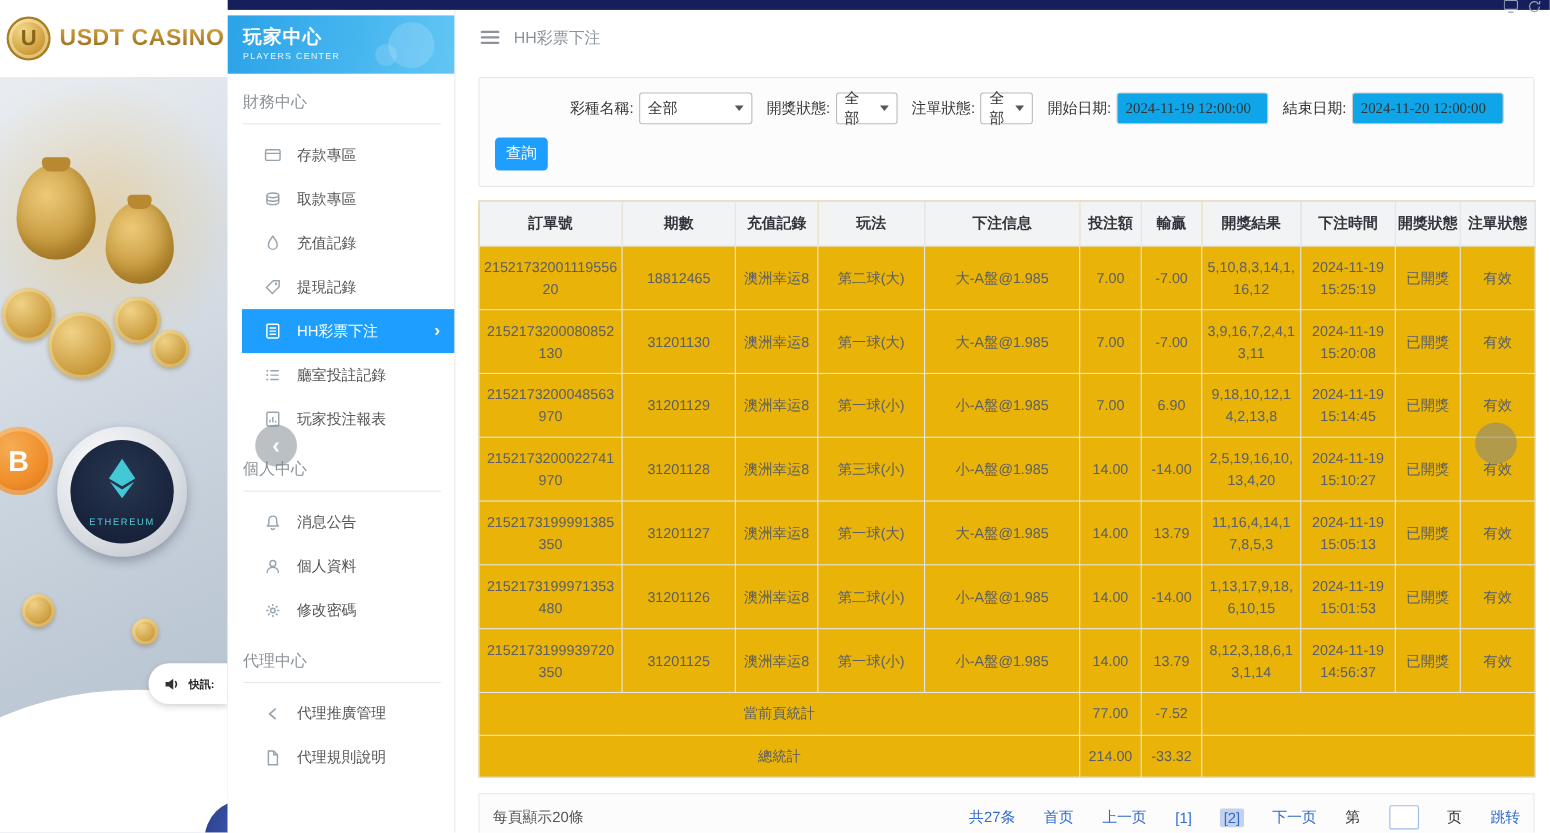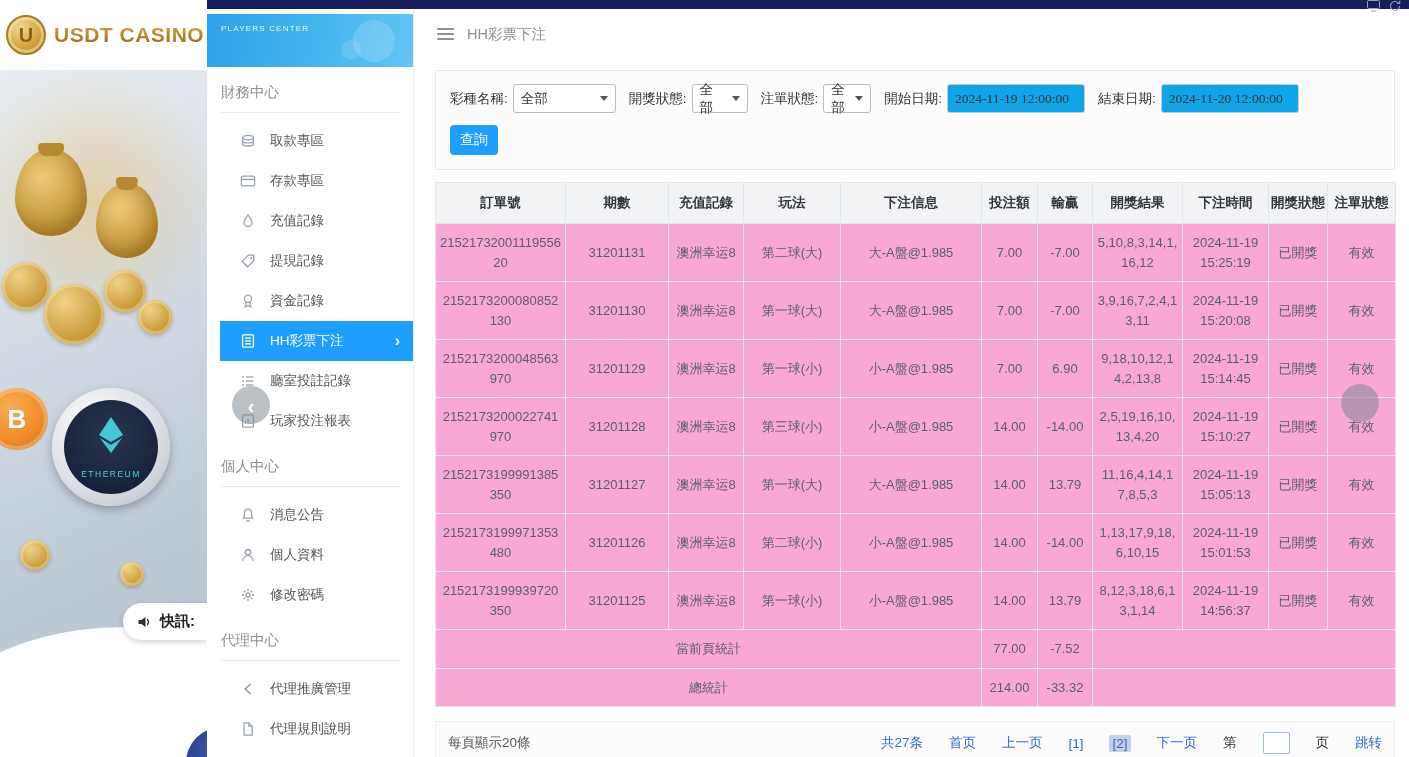--- a/index.html
+++ b/index.html
@@ -34,21 +34,21 @@
   .eth-medal { position:absolute; left:52px; top:318px; width:118px; height:118px; border-radius:50%;
     background:radial-gradient(circle at 35% 30%, #fafbfc, #d9dde2 60%, #b9bec6);
     box-shadow:0 4px 10px rgba(40,50,70,.35); display:flex; align-items:center; justify-content:center; }
   .eth-inner { width:94px; height:94px; border-radius:50%; background:radial-gradient(circle at 50% 38%, #27364f, #17223a 75%);
     display:flex; flex-direction:column; align-items:center; justify-content:center; gap:14px; }
   .eth-label { color:#55cdd8; font-size:8.5px; letter-spacing:1.5px; }
   .white-wave { position:absolute; left:-90px; bottom:-140px; width:430px; height:270px; background:#fff; border-radius:50%; }
   .news-pill { position:absolute; right:0; top:533px; height:37px; padding:0 12px 0 13px;
     background:#fff; border-radius:19px 0 0 19px; box-shadow:0 2px 6px rgba(0,0,0,.18);
     display:flex; align-items:center; gap:7px; z-index:3; }
-  .news-pill span { font-size:15px; font-weight:bold; color:#222; }
+  .news-pill span { font-size:10px; font-weight:bold; color:#222; }
   .blue-orb { position:absolute; left:186px; top:657px; width:72px; height:72px; border-radius:50%;
     background:radial-gradient(circle at 40% 35%, #3b55ad, #26387e 75%); box-shadow:0 0 0 4px rgba(255,255,255,.8); }
 
   
   .topbar { position:absolute; left:207px; top:0; right:0; height:9px; background:#161f5c; z-index:6; }
   .tb-icons { position:absolute; right:8px; top:0; display:flex; gap:9px; }
   .tb-icon { cursor:pointer; line-height:0; }
 
   
   .sidebar { position:absolute; left:207px; top:9px; width:207px; bottom:0; background:#fff;
@@ -72,36 +72,36 @@
   .mi .chev { position:absolute; right:13px; color:#fff; font-size:16px; font-weight:bold; }
 
   
   .main { position:absolute; left:414px; top:9px; right:0; bottom:0; background:#fff; }
   .main-header { height:50px; display:flex; align-items:center; gap:13px; padding-left:23px;
     color:#8b9299; font-size:14.5px; }
   .hamburger { width:17px; display:flex; flex-direction:column; gap:3px; cursor:pointer; }
   .hamburger i { height:2px; background:#8b9299; border-radius:1px; }
 
   .filter-panel { margin:11px 14px 0 21px; border:1px solid #e7e7e7; background:#fcfcfc; padding:13px 14px 14px; border-radius:2px; }
-  .f-row { display:flex; align-items:center; flex-wrap:wrap; }
+  .f-row { display:flex; align-items:center; flex-wrap:wrap;justify-content:flex-end; }
   .f-item { display:flex; align-items:center; margin-right:13px; }
   .f-label { font-size:13.5px; color:#333; margin-right:5px; white-space:nowrap; }
   .sel { border:1px solid #b9bcc0; border-radius:3px; background:#fff; height:29px;
     display:flex; align-items:center; justify-content:space-between; padding:0 7px;
     font-size:13.5px; color:#333; cursor:pointer; }
   .sel .car { width:0; height:0; border-left:4px solid transparent; border-right:4px solid transparent;
     border-top:5px solid #555; margin-left:8px; }
   .w-lg { width:103px; } .w-md { width:56px; } .w-sm { width:48px; }
   .f-input { height:29px; border:1px solid #ccc; border-radius:3px; padding:0 7px; font-size:13.5px;
     color:#333; width:138px; font-family:Liberation Serif, serif; background:#0ea5e9; }
   .btn-search { margin-top:12px; width:48px; height:30px; background:#1e9fff; border:none; border-radius:4px;
     color:#fff; font-size:14px; cursor:pointer; }
 
   .table-wrap { margin:12px 14px 0 21px; }
-  table.records { width:100%; border-collapse:collapse; table-layout:fixed; background:#f9a8d4; }
+  table.records { width:100%; border-collapse:collapse; table-layout:fixed; background:#eab308; }
   .records th, .records td { border:1px solid #e3e6ea; text-align:center; padding:9px 4px; line-height:1.5; }
   .records th { background:#f2f3f5; color:#32363c; font-weight:bold; font-size:13.5px; padding:10px 2px; }
   .records td { color:#5a5e66; font-size:13px; overflow-wrap:break-word; }
   .records td.ba { word-break:break-all; }
   .records .sumrow td { padding:9px 4px; }
 
   .footer-bar { margin:14px 14px 0 21px; border:1px solid #ececec; background:#fcfcfc; height:44px;
     display:flex; align-items:center; justify-content:space-between; padding:0 12px; font-size:13.5px; color:#555; }
   .pagination { display:flex; align-items:center; gap:26px; }
   .pg-link { color:#2f6bd0; cursor:pointer; }
@@ -171,69 +171,61 @@
       <span class="tb-icon">
         <svg width="12" height="12" viewBox="0 0 12 12">
             <path d="M10.5 6 a4.5 4.5 0 1 1 -1.3 -3.2 M10.7 0.8 V3.4 H8.1" fill="none" stroke="#9aa3b5" stroke-width="1.1"></path>
           </svg>
       </span>
     </div>
   </div>
 
   <aside class="sidebar">
     <div class="sb-header">
+      <div class="sb-title">玩家中心</div>
       <div class="sb-sub">PLAYERS CENTER</div>
     </div>
 
     <div class="sb-section-title">財務中心</div>
 
+    <div class="mi">
+      <span class="mi-icon">
+        <svg width="16" height="16" viewBox="0 0 16 16" fill="none" stroke="currentColor" stroke-width="1.3">
+            <rect x="1.4" y="3.2" width="13.2" height="9.6" rx="1.2"></rect>
+            <line x1="1.4" y1="6.4" x2="14.6" y2="6.4"></line>
+          </svg>
+      </span>
+      <span class="mi-label">存款專區</span>
+    </div>
     <div class="mi">
       <span class="mi-icon">
         <svg width="16" height="16" viewBox="0 0 16 16" fill="none" stroke="currentColor" stroke-width="1.3">
             <ellipse cx="8" cy="4.6" rx="5.4" ry="2.2"></ellipse>
             <path d="M2.6 4.6 V10.8 C2.6 12 5 13 8 13 s5.4-1 5.4-2.2 V4.6"></path>
             <path d="M2.6 7.7 C2.6 8.9 5 9.9 8 9.9 s5.4-1 5.4-2.2"></path>
           </svg>
       </span>
       <span class="mi-label">取款專區</span>
     </div>
     <div class="mi">
       <span class="mi-icon">
         <svg width="16" height="16" viewBox="0 0 16 16" fill="none" stroke="currentColor" stroke-width="1.3">
-            <rect x="1.4" y="3.2" width="13.2" height="9.6" rx="1.2"></rect>
-            <line x1="1.4" y1="6.4" x2="14.6" y2="6.4"></line>
-          </svg>
-      </span>
-      <span class="mi-label">存款專區</span>
-    </div>
-    <div class="mi">
-      <span class="mi-icon">
-        <svg width="16" height="16" viewBox="0 0 16 16" fill="none" stroke="currentColor" stroke-width="1.3">
             <path d="M8 1.8 C5.4 5 4 7.4 4 9.7 a4 4 0 0 0 8 0 C12 7.4 10.6 5 8 1.8 Z"></path>
           </svg>
       </span>
       <span class="mi-label">充值記錄</span>
     </div>
     <div class="mi">
       <span class="mi-icon">
         <svg width="16" height="16" viewBox="0 0 16 16" fill="none" stroke="currentColor" stroke-width="1.3">
             <path d="M2.2 8.4 L8.4 2.2 H13.8 V7.6 L7.6 13.8 Z"></path>
             <circle cx="11" cy="5" r="1.1" fill="currentColor" stroke="none"></circle>
           </svg>
       </span>
       <span class="mi-label">提現記錄</span>
-    </div>
-    <div class="mi">
-      <span class="mi-icon">
-        <svg width="16" height="16" viewBox="0 0 16 16" fill="none" stroke="currentColor" stroke-width="1.3">
-            <circle cx="8" cy="5.8" r="3.6"></circle>
-            <path d="M6.2 8.9 L5.2 14 L8 12.4 L10.8 14 L9.8 8.9"></path>
-          </svg>
-      </span>
-      <span class="mi-label">資金記錄</span>
     </div>
     <div class="mi active">
       <span class="mi-icon">
         <svg width="16" height="16" viewBox="0 0 16 16" fill="none" stroke="currentColor" stroke-width="1.3">
             <rect x="2.6" y="1.8" width="10.8" height="12.4" rx="1"></rect>
             <line x1="5" y1="5.2" x2="11" y2="5.2"></line>
             <line x1="5" y1="8" x2="11" y2="8"></line>
             <line x1="5" y1="10.8" x2="11" y2="10.8"></line>
           </svg>
       </span>
@@ -385,21 +377,21 @@
             <th>輸贏</th>
             <th>開獎結果</th>
             <th>下注時間</th>
             <th>開獎狀態</th>
             <th>注單狀態</th>
           </tr>
         </thead>
         <tbody>
           <tr>
             <td class="ba">2152173200111955620</td>
-            <td>31201131</td>
+            <td>18812465</td>
             <td>澳洲幸运8</td>
             <td>第二球(大)</td>
             <td>大-A盤@1.985</td>
             <td>7.00</td>
             <td>-7.00</td>
             <td class="ba">5,10,8,3,14,1,16,12</td>
             <td>2024-11-19 15:25:19</td>
             <td>已開獎</td>
             <td>有效</td>
           </tr>

